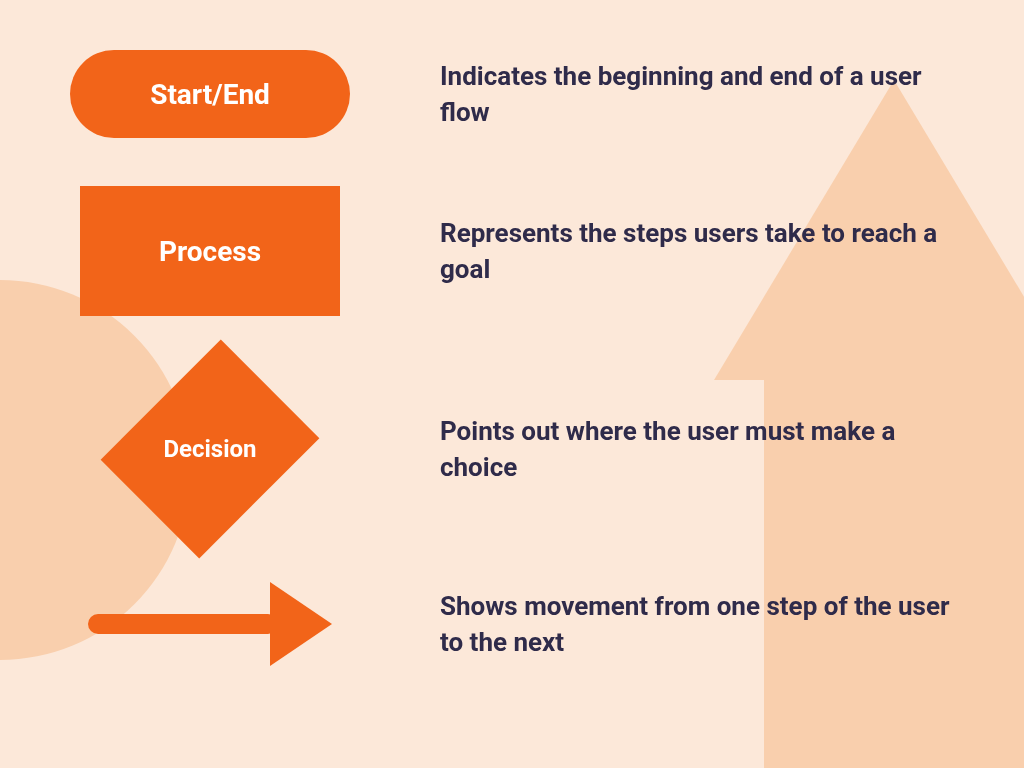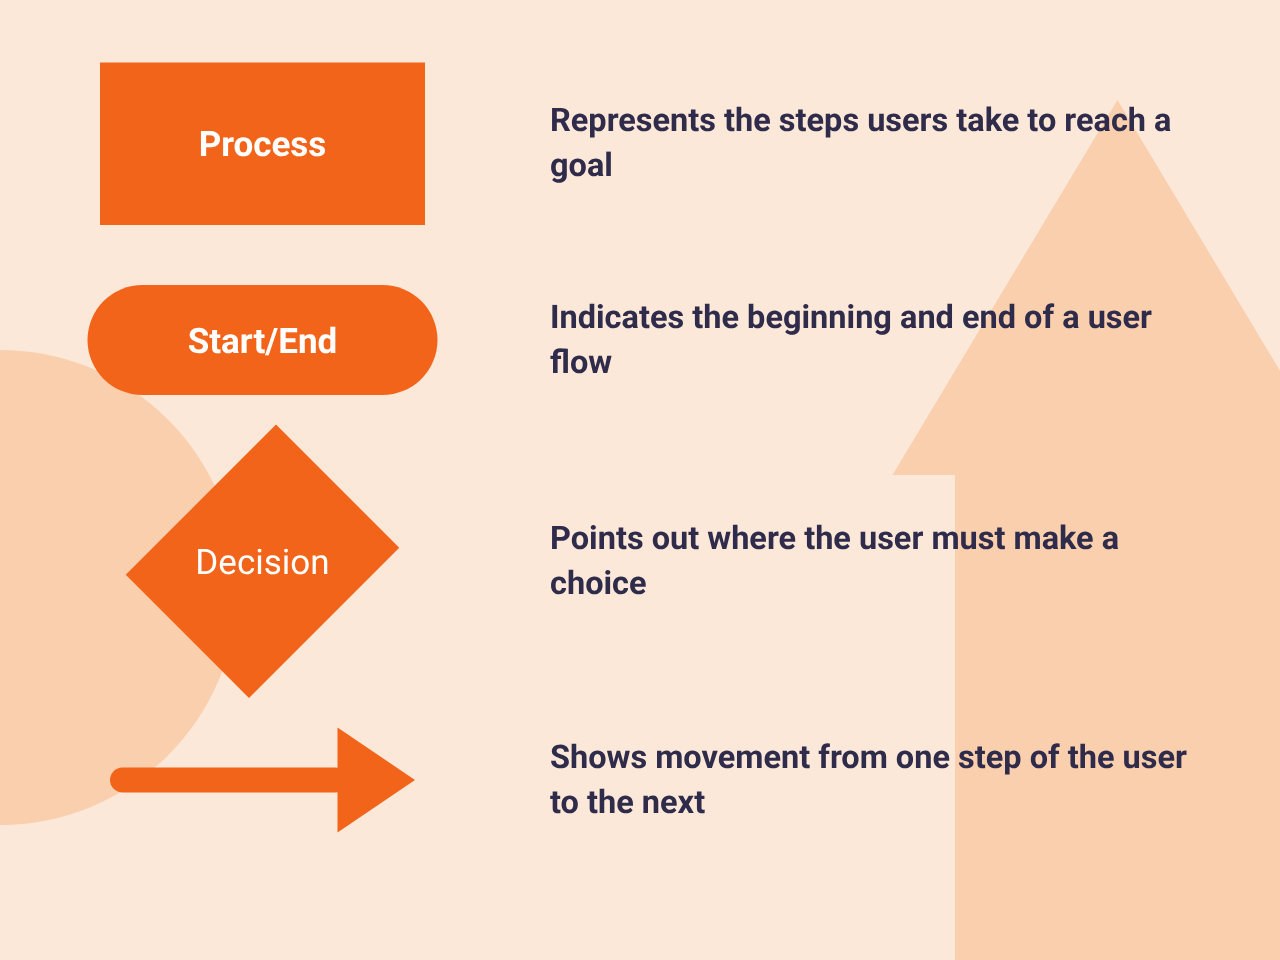--- a/index.html
+++ b/index.html
@@ -101,22 +101,22 @@
     .diamond {
       width: 170px;
       height: 170px;
       background: #f26419;
       transform: rotate(45deg) scaleX(0.82);
       position: absolute;
     }
     .diamond-label {
       position: relative;
       color: #fff;
-      font-size: 28px;
-      font-weight: 400;
+      font-size: 24px;
+      font-weight: 700;
       z-index: 1;
     }
     .arrow-wrap {
       width: 280px;
       display: flex;
       align-items: center;
       justify-content: center;
     }
     .arrow-shaft {
       width: 190px;
@@ -137,34 +137,34 @@
 <body>
 
 <div class="bg-circle"></div>
 <div class="bg-triangle"></div>
 <div class="bg-rect"></div>
 
 <div class="content">
 
   <div class="row">
     <div class="shape-col">
+      <div class="pill">
+        <span>Start/End</span>
+      </div>
+    </div>
+    <div class="desc-col">Indicates the beginning and end of a user flow</div>
+  </div>
+
+  <div class="row">
+    <div class="shape-col">
       <div class="rect">
         <span>Process</span>
       </div>
     </div>
     <div class="desc-col">Represents the steps users take to reach a goal</div>
-  </div>
-
-  <div class="row">
-    <div class="shape-col">
-      <div class="pill">
-        <span>Start/End</span>
-      </div>
-    </div>
-    <div class="desc-col">Indicates the beginning and end of a user flow</div>
   </div>
 
   <div class="row">
     <div class="shape-col">
       <div class="diamond-wrap">
         <div class="diamond"></div>
         <span class="diamond-label">Decision</span>
       </div>
     </div>
     <div class="desc-col">Points out where the user must make a choice</div>

